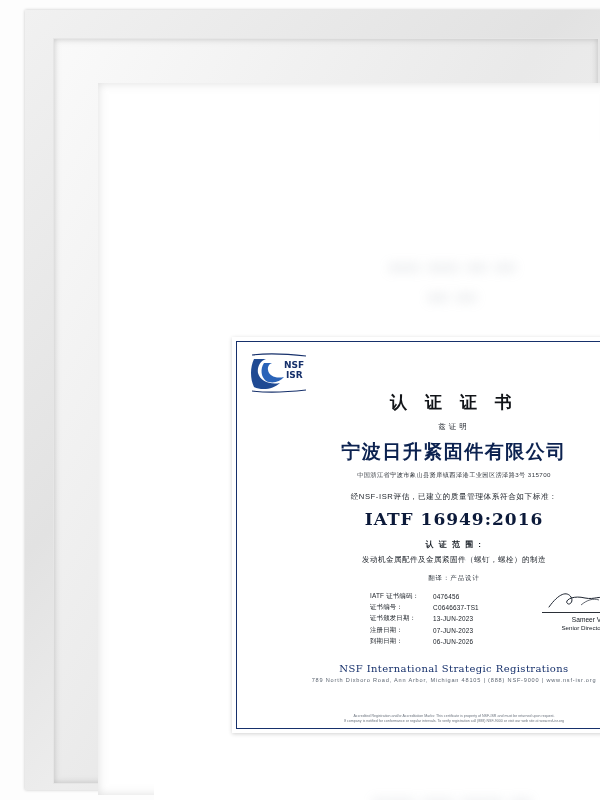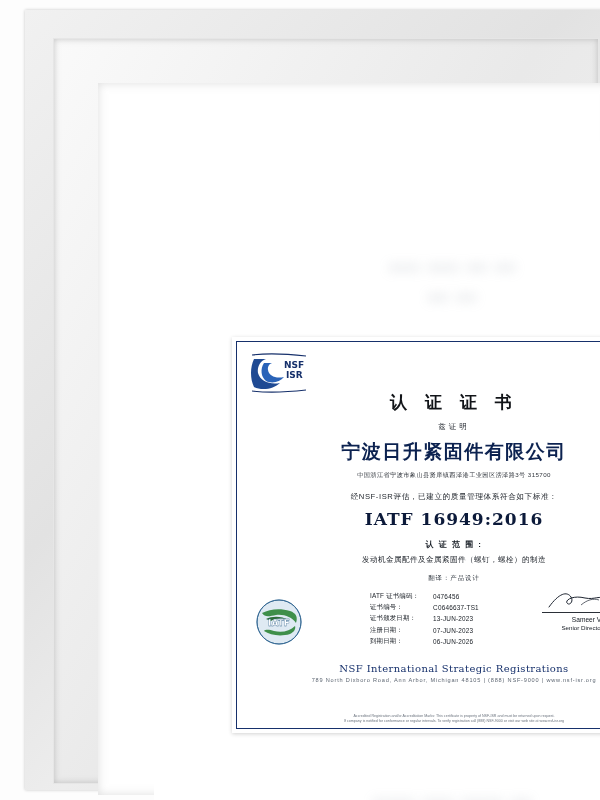--- a/index.html
+++ b/index.html
@@ -262,30 +262,20 @@
                 <div class="address">中国浙江省宁波市象山县贤庠镇西泽港工业园区滂泽路3号 315700</div>
                 <div class="statement">经NSF-ISR评估，已建立的质量管理体系符合如下标准：</div>
                 <div class="standard">IATF 16949:2016</div>
                 <div class="scope-label">认 证 范 围 :</div>
                 <div class="scope-text">发动机金属配件及金属紧固件（螺钉，螺栓）的制造</div>
                 <div class="scope-note">翻译：产品设计</div>
               </div>
 
               <div class="details-row">
 
-                <div class="globe">
-                  <svg width="54" height="54" viewBox="0 0 54 54" xmlns="http://www.w3.org/2000/svg">
-                    <circle cx="27" cy="27" r="22" fill="#dfeaf3" stroke="#4a7fae" stroke-width="1"></circle>
-                    <path d="M10 18 C18 14 28 13 38 16 C44 18 46 22 44 28 C40 22 32 19 24 20 C18 21 13 23 10 18 Z" fill="#3f8f4a"></path>
-                    <path d="M12 36 C18 40 28 42 38 39 C42 37 44 34 43 31 C38 36 30 38 22 36 C18 35 14 34 12 36 Z" fill="#3f8f4a"></path>
-                    <path d="M14 24 C20 21 30 21 36 25 C31 23 24 23 19 26 Z" fill="#2f6f3a"></path>
-                    <circle cx="27" cy="27" r="22" fill="none" stroke="#2c5e86" stroke-width="0.8"></circle>
-                    <text x="27" y="31" text-anchor="middle" font-family="DejaVu Sans, sans-serif" font-size="9" font-weight="bold" fill="#ffffff" stroke="#2c5e86" stroke-width="0.3">IATF</text>
-                  </svg>
-                </div>
 
                 <div class="fields">
                   <table>
                     <tbody>
                         <tr>
                       <td class="k">IATF 证书编码：</td>
                       <td class="v">0476456</td>
                     </tr>
                     <tr>
                       <td class="k">证书编号：</td>

